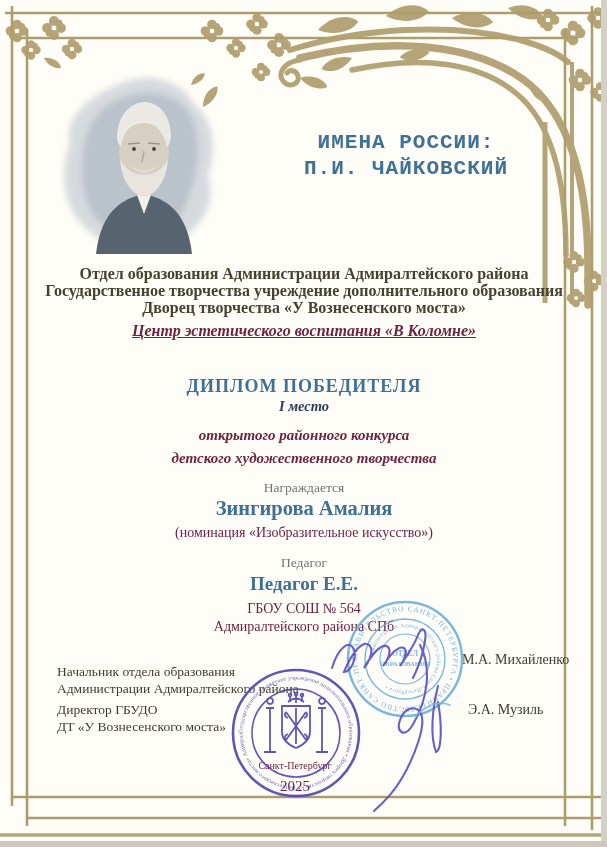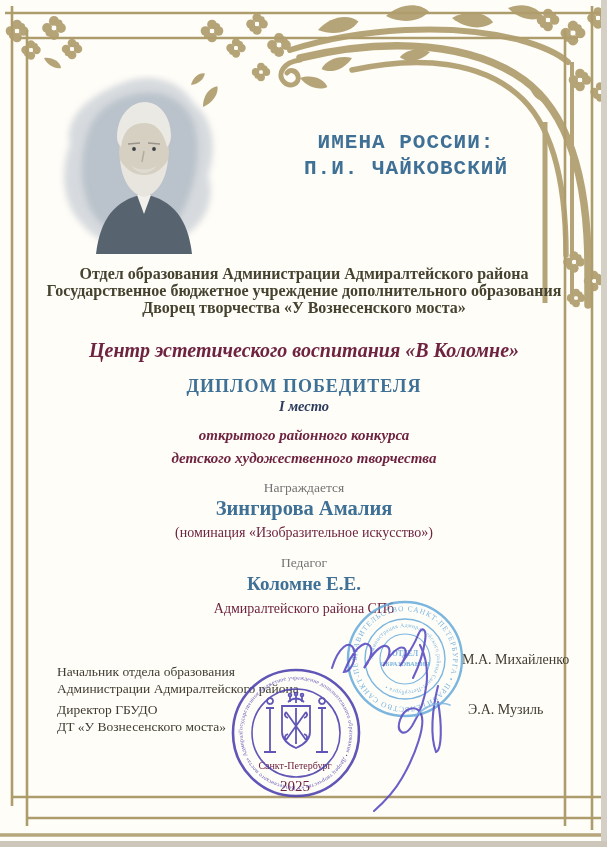--- a/index.html
+++ b/index.html
@@ -121,46 +121,47 @@
   </g>
 </svg>
 
 <div class="abs title" style="left:278px;top:130px;width:256px;font-family:Liberation Mono, monospace;">
   <div>ИМЕНА РОССИИ:</div>
   <div>П.И. ЧАЙКОВСКИЙ</div>
 </div>
 
 <div class="abs ctr org" style="top:265px;">
   <div>Отдел образования Администрации Адмиралтейского района</div>
-  <div>Государственное бюджетное учреждение  дополнительного образования</div>
+  <div>Государственное творчества учреждение  дополнительного образования</div>
   <div>Дворец творчества «У Вознесенского моста»</div>
 </div>
 
-<div class="abs ctr maroon-i" style="top:339px;font-size:20px;">Центр эстетического воспитания «В Коломне»</div>
+<div class="abs ctr maroon-i" style="top:322px;font-size:16px;text-decoration:underline;">Центр эстетического воспитания «В Коломне»</div>
 
 <div class="abs ctr blue-b" style="top:376px;font-size:18px;letter-spacing:1px;">ДИПЛОМ ПОБЕДИТЕЛЯ</div>
 
 <div class="abs ctr" style="top:398px;font-size:14.5px;font-weight:bold;font-style:italic;color:var(--navy);">I место</div>
 
 <div class="abs ctr maroon-i" style="top:424px;font-size:15px;line-height:23px;">
   <div>открытого районного конкурса</div>
   <div>детского художественного творчества</div>
 </div>
 
 <div class="abs ctr dark" style="top:480px;font-size:13.5px;">Награждается</div>
 
 <div class="abs ctr blue-b" style="top:497px;font-size:20.5px;">Зингирова Амалия</div>
 
 <div class="abs ctr maroon" style="top:525px;font-size:14px;">(номинация «Изобразительное искусство»)</div>
 
 <div class="abs ctr dark" style="top:555px;font-size:13.5px;">Педагог</div>
 
-<div class="abs ctr blue-b" style="top:573px;font-size:19px;">Коломне Е.Е.</div>
+<div class="abs ctr blue-b" style="top:573px;font-size:19px;">Педагог Е.Е.</div>
 
 <div class="abs ctr maroon" style="top:600px;font-size:14px;line-height:18px;">
+  <div>ГБОУ СОШ № 564</div>
   <div>Адмиралтейского района СПб</div>
 </div>
 
 <div class="abs sig-label" style="left:57px;top:650px;margin-top:14px;">
   <div>Начальник отдела образования</div>
   <div>Администрации  Адмиралтейского района</div>
 </div>
 <div class="abs sig-name" style="left:462px;top:652px;">М.А. Михайленко</div>
 
 <div class="abs sig-label" style="left:57px;top:702px;">

